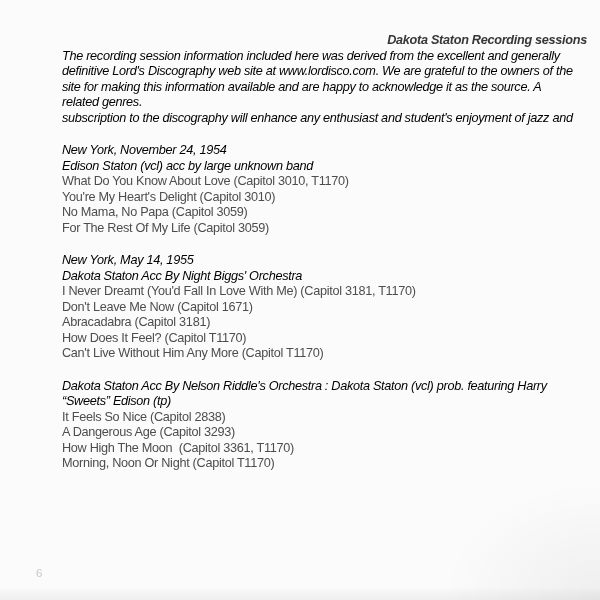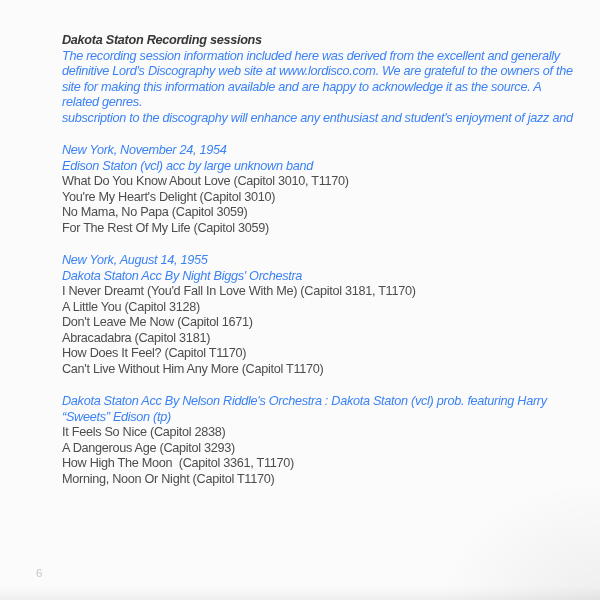--- a/index.html
+++ b/index.html
@@ -32,24 +32,25 @@
     font-size: 12.7px;
     line-height: 15.5px;
     letter-spacing: -0.3px;
     color: #4b4b4b;
     white-space: pre;
   }
   .line.title {
     font-weight: bold;
     font-style: italic;
     color: #373737;
+    text-align: right;
   }
   .line.italic {
     font-style: italic;
-    color: #3b82f6;
+    color: #000000;
   }
   .line.track {
     font-style: normal;
     color: #4d4d4d;
   }
   .page-number {
     position: absolute;
     left: 36px;
     top: 567px;
     font-size: 11.5px;
@@ -94,24 +95,23 @@
     <div class="block">
       <div class="line italic">New York, November 24, 1954</div>
       <div class="line italic">Edison Staton (vcl) acc by large unknown band</div>
       <div class="line track">What Do You Know About Love (Capitol 3010, T1170)</div>
       <div class="line track">You're My Heart's Delight (Capitol 3010)</div>
       <div class="line track">No Mama, No Papa (Capitol 3059)</div>
       <div class="line track">For The Rest Of My Life (Capitol 3059)</div>
     </div>
 
     <div class="block">
-      <div class="line italic">New York, August 14, 1955</div>
+      <div class="line italic">New York, May 14, 1955</div>
       <div class="line italic">Dakota Staton Acc By Night Biggs' Orchestra</div>
       <div class="line track">I Never Dreamt (You'd Fall In Love With Me) (Capitol 3181, T1170)</div>
-      <div class="line track">A Little You (Capitol 3128)</div>
       <div class="line track">Don't Leave Me Now (Capitol 1671)</div>
       <div class="line track">Abracadabra (Capitol 3181)</div>
       <div class="line track">How Does It Feel? (Capitol T1170)</div>
       <div class="line track">Can't Live Without Him Any More (Capitol T1170)</div>
     </div>
 
     <div class="block">
       <div class="line italic">Dakota Staton Acc By Nelson Riddle's Orchestra : Dakota Staton (vcl) prob. featuring Harry</div>
       <div class="line italic">“Sweets” Edison (tp)</div>
       <div class="line track">It Feels So Nice (Capitol 2838)</div>

